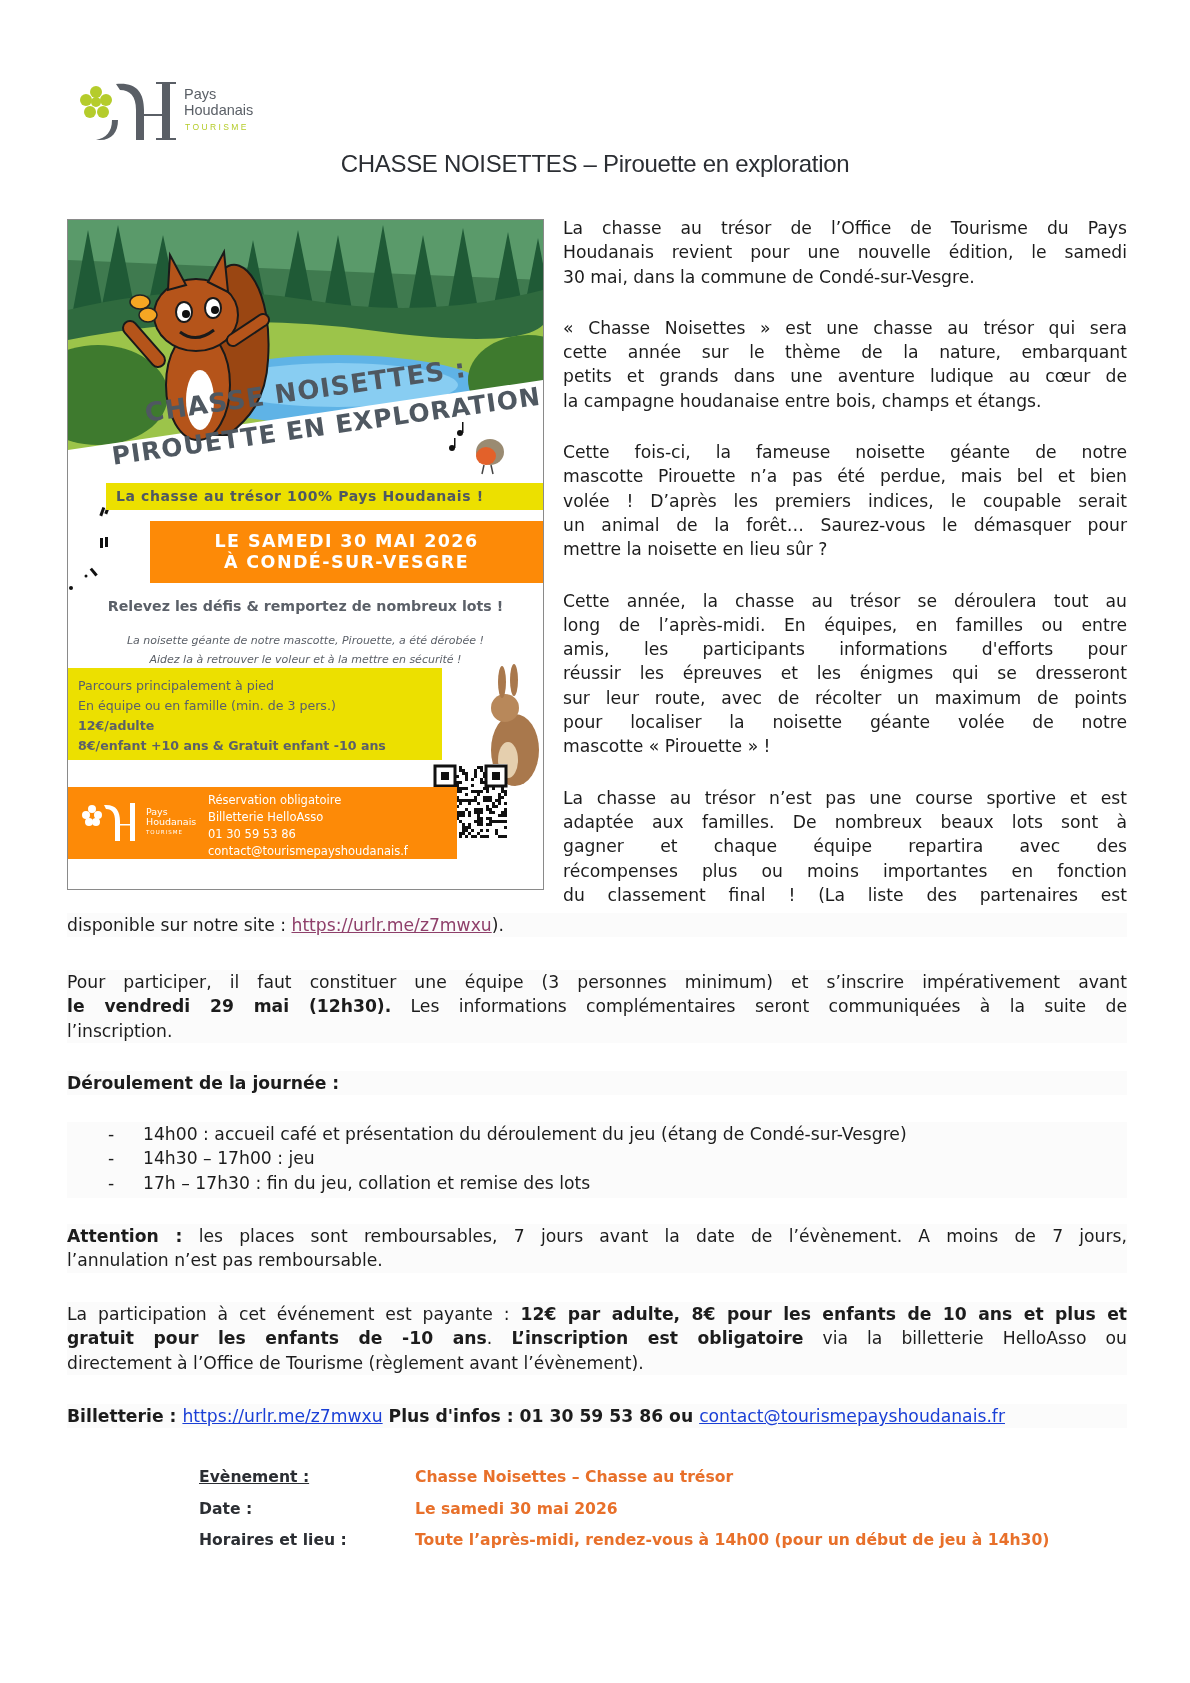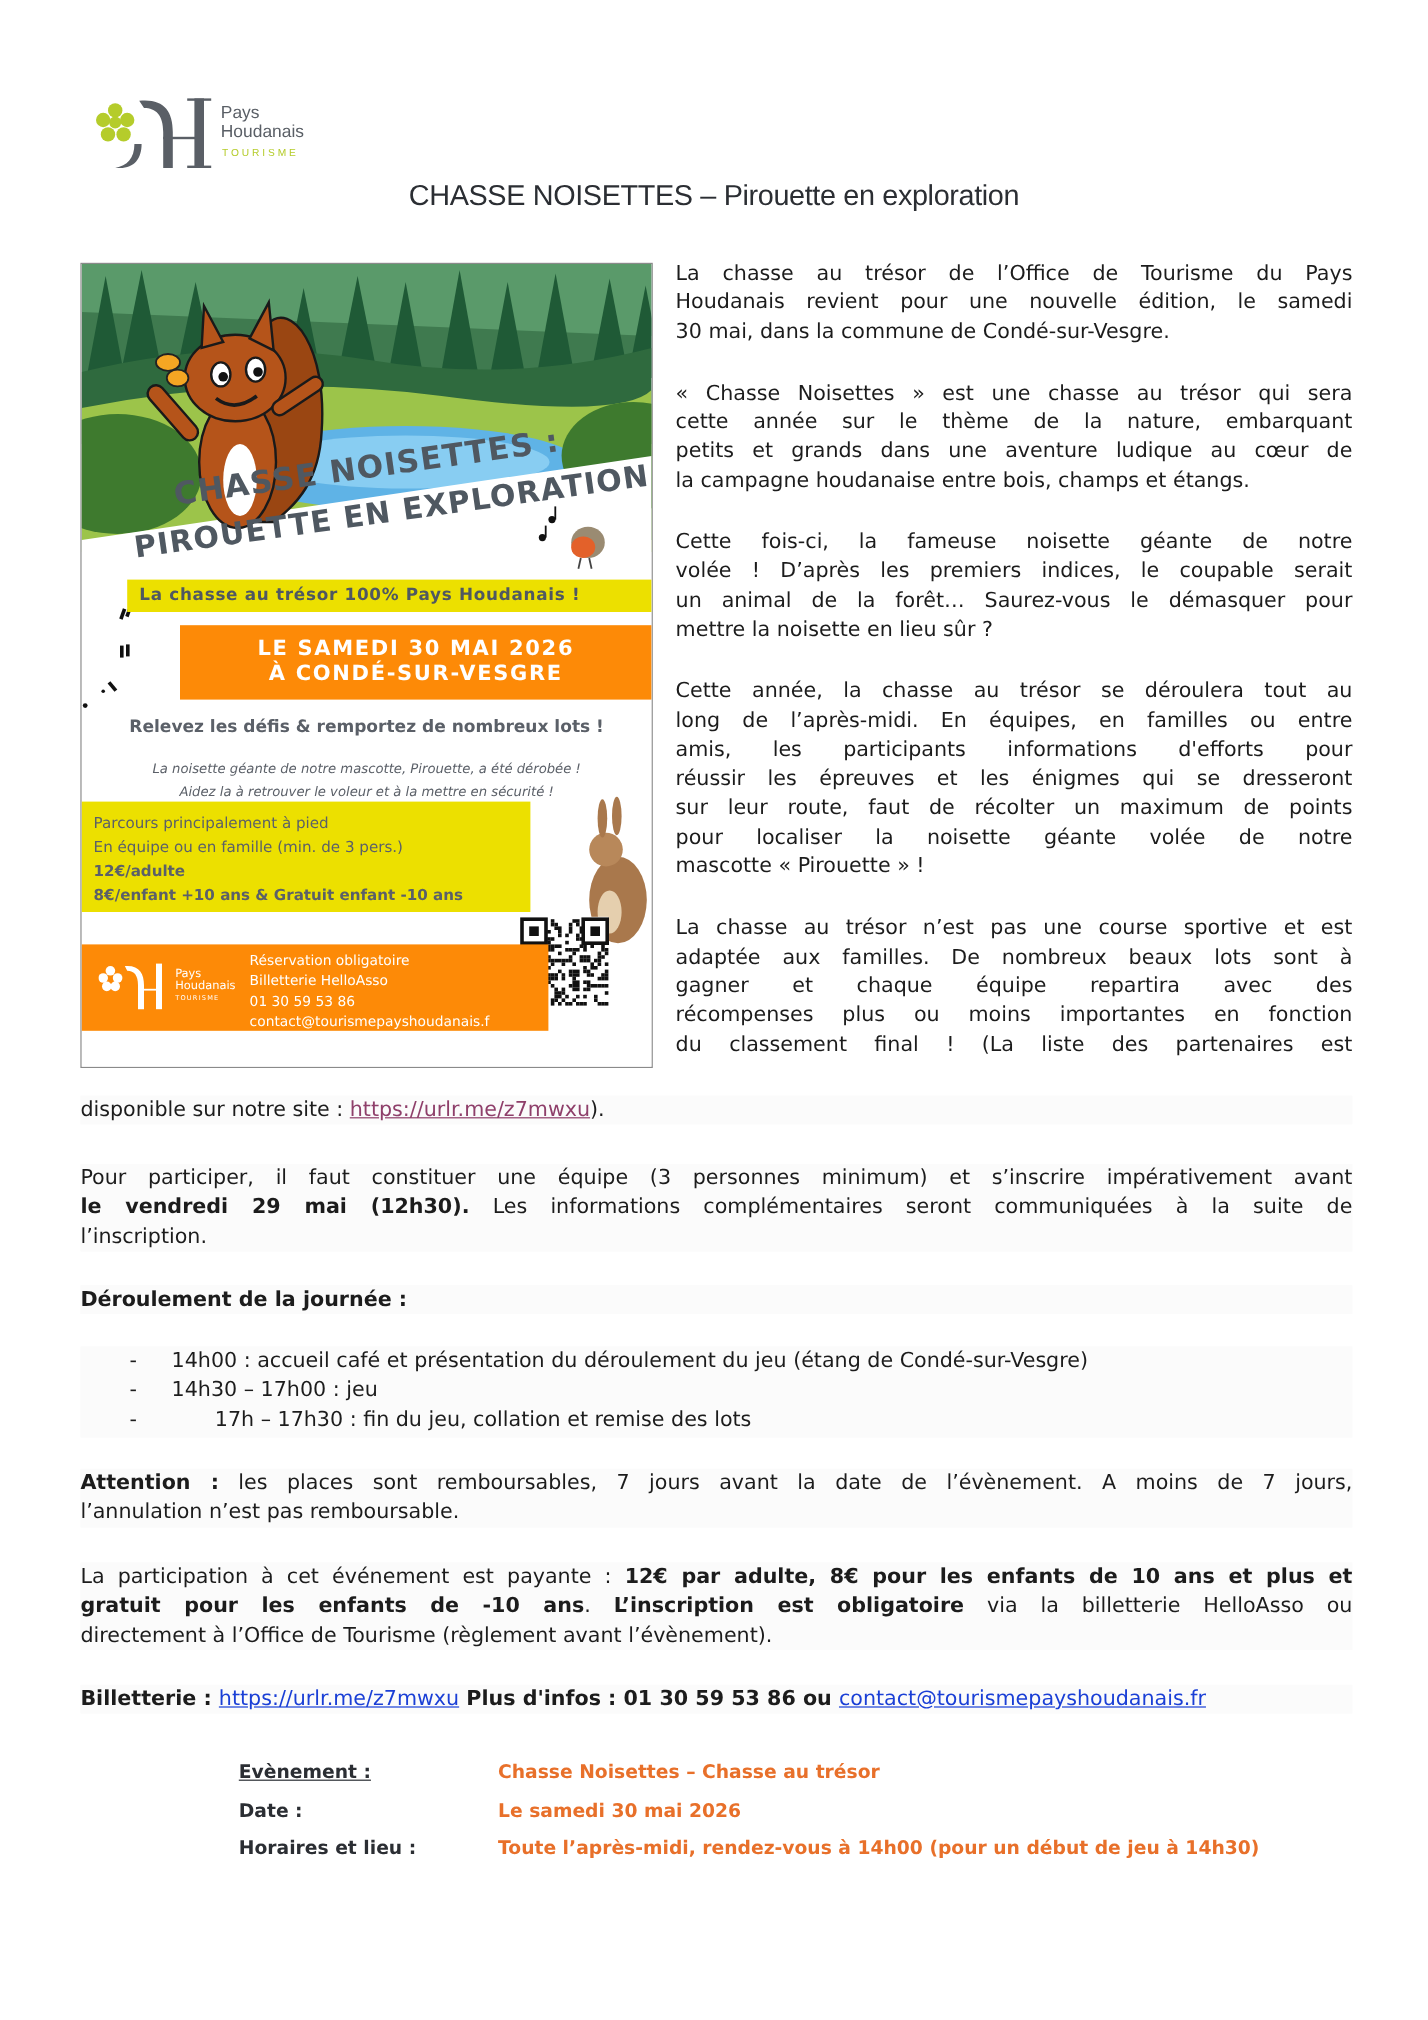--- a/index.html
+++ b/index.html
@@ -391,31 +391,32 @@
   <div style="height:27px"></div>
   <div id="rc-p2">
       <div class="jline">« Chasse Noisettes » est une chasse au trésor qui sera</div>
       <div class="jline">cette année sur le thème de la nature, embarquant</div>
       <div class="jline">petits et grands dans une aventure ludique au cœur de</div>
       <div class="">la campagne houdanaise entre bois, champs et étangs.</div>
     </div>
   <div style="height:27px"></div>
   <div id="rc-p3">
       <div class="jline">Cette fois-ci, la fameuse noisette géante de notre</div>
+      <div class="jline">mascotte Pirouette n’a pas été perdue, mais bel et bien</div>
       <div class="jline">volée ! D’après les premiers indices, le coupable serait</div>
       <div class="jline">un animal de la forêt… Saurez-vous le démasquer pour</div>
       <div class="">mettre la noisette en lieu sûr ?</div>
     </div>
   <div style="height:27px"></div>
   <div id="rc-p4">
       <div class="jline">Cette année, la chasse au trésor se déroulera tout au</div>
       <div class="jline">long de l’après-midi. En équipes, en familles ou entre</div>
       <div class="jline">amis, les participants informations d'efforts pour</div>
       <div class="jline">réussir les épreuves et les énigmes qui se dresseront</div>
-      <div class="jline">sur leur route, faut de récolter un maximum de points</div>
+      <div class="jline">sur leur route, avec de récolter un maximum de points</div>
       <div class="jline">pour localiser la noisette géante volée de notre</div>
       <div class="">mascotte « Pirouette » !</div>
     </div>
   <div style="height:27px"></div>
   <div id="rc-p5">
       <div class="jline">La chasse au trésor n’est pas une course sportive et est</div>
       <div class="jline">adaptée aux familles. De nombreux beaux lots sont à</div>
       <div class="jline">gagner et chaque équipe repartira avec des</div>
       <div class="jline">récompenses plus ou moins importantes en fonction</div>
       <div class="jline">du classement final ! (La liste des partenaires est</div>
@@ -438,21 +439,21 @@
   <div style="position:relative;height:24.3px;">
       <span class="list-dash" style="left:41px;">-</span>
       <span style="position:absolute;left:76px;white-space:nowrap;">14h00 : accueil café et présentation du déroulement du jeu (étang de Condé-sur-Vesgre)</span>
     </div>
   <div style="position:relative;height:24.3px;">
       <span class="list-dash" style="left:41px;">-</span>
       <span style="position:absolute;left:76px;white-space:nowrap;">14h30 – 17h00 : jeu</span>
     </div>
   <div style="position:relative;height:24.3px;">
       <span class="list-dash" style="left:41px;">-</span>
-      <span style="position:absolute;left:76px;white-space:nowrap;margin-left:36px;">17h – 17h30 : fin du jeu, collation et remise des lots</span>
+      <span style="position:absolute;left:76px;white-space:nowrap;">17h – 17h30 : fin du jeu, collation et remise des lots</span>
     </div>
 </div>
 
 <div class="abs body band" style="left:67px;top:1224px;width:1060px;">
   <div class="jline"><b>Attention :</b><span> les places sont remboursables, 7 jours avant la date de l’évènement. A moins de 7 jours,</span></div>
   <div>l’annulation n’est pas remboursable.</div>
 </div>
 
 <div class="abs body band" style="left:67px;top:1302px;width:1060px;">
   <div class="jline"><span>La participation à cet événement est payante : </span><b>12€ par adulte, 8€ pour les enfants de 10 ans et plus et</b></div>

